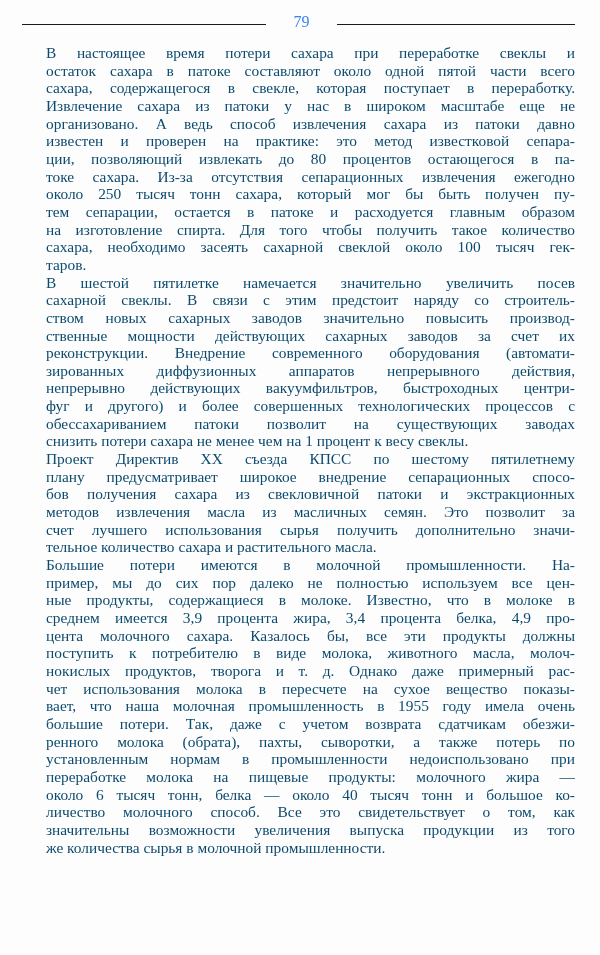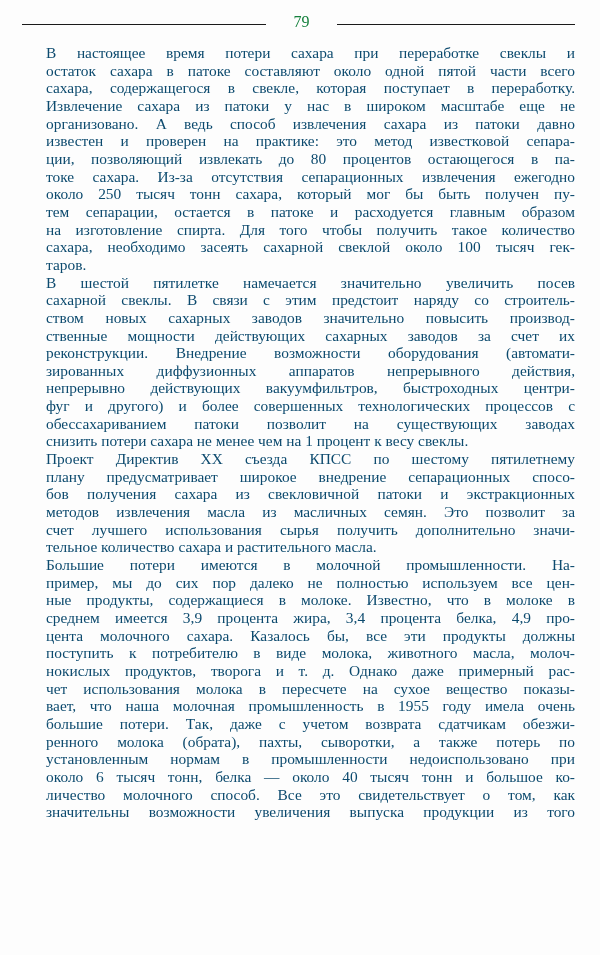--- a/index.html
+++ b/index.html
@@ -3,21 +3,21 @@
   <meta charset="utf-8">
   <style>
     html, body { margin: 0; padding: 0; background: #ffffff; }
     body { width: 600px; height: 955px; position: relative; overflow: hidden; }
     .page { position: absolute; left: 0; top: 0; width: 600px; height: 955px; background: #fdfdfd; }
     .running-head { position: absolute; top: 12px; left: 22px; width: 553px; height: 20px; }
     .rule { position: absolute; top: 12px; height: 0; border-top: 1.5px solid #1a1a1a; }
     .rule.left { left: 0; width: 244px; }
     .rule.right { left: 315px; width: 238px; }
     .page-number { position: absolute; left: 244px; width: 71px; top: 0; text-align: center;
-      font-family: "Liberation Serif", "DejaVu Serif", serif; font-size: 16px; color: #15803d; line-height: 20px; }
+      font-family: "Liberation Serif", "DejaVu Serif", serif; font-size: 16px; color: #3b82f6; line-height: 20px; }
     .body-text { position: absolute; left: 22px; top: 44px; width: 553px;
       font-family: "Liberation Serif", "DejaVu Serif", serif; font-size: 15.4px; line-height: 17.65px;
       color: #0c4a6e; text-align: justify; }
     .paragraph { margin: 0; text-indent: 24px; hyphens: manual; }
     .line { display: block; text-align: justify; text-align-last: justify; white-space: nowrap; }
     .line.last { text-align-last: left; }
   </style>
 </head>
 <body>
 
@@ -42,21 +42,21 @@
         <span class="line">тем сепарации, остается в патоке и расходуется главным образом</span>
         <span class="line">на изготовление спирта. Для того чтобы получить такое количество</span>
         <span class="line">сахара, необходимо засеять сахарной свеклой около 100 тысяч гек-</span>
         <span class="line last">таров.</span>
       </p>
       <p class="paragraph">
         <span class="line" style="text-indent: 24px;">В шестой пятилетке намечается значительно увеличить посев</span>
         <span class="line">сахарной свеклы. В связи с этим предстоит наряду со строитель-</span>
         <span class="line">ством новых сахарных заводов значительно повысить производ-</span>
         <span class="line">ственные мощности действующих сахарных заводов за счет их</span>
-        <span class="line">реконструкции. Внедрение возможности оборудования (автомати-</span>
+        <span class="line">реконструкции. Внедрение современного оборудования (автомати-</span>
         <span class="line">зированных диффузионных аппаратов непрерывного действия,</span>
         <span class="line">непрерывно действующих вакуумфильтров, быстроходных центри-</span>
         <span class="line">фуг и другого) и более совершенных технологических процессов с</span>
         <span class="line">обессахариванием патоки позволит на существующих заводах</span>
         <span class="line last">снизить потери сахара не менее чем на 1 процент к весу свеклы.</span>
       </p>
       <p class="paragraph">
         <span class="line" style="text-indent: 24px;">Проект Директив XX съезда КПСС по шестому пятилетнему</span>
         <span class="line">плану предусматривает широкое внедрение сепарационных спосо-</span>
         <span class="line">бов получения сахара из свекловичной патоки и экстракционных</span>
@@ -70,18 +70,20 @@
         <span class="line">ные продукты, содержащиеся в молоке. Известно, что в молоке в</span>
         <span class="line">среднем имеется 3,9 процента жира, 3,4 процента белка, 4,9 про-</span>
         <span class="line">цента молочного сахара. Казалось бы, все эти продукты должны</span>
         <span class="line">поступить к потребителю в виде молока, животного масла, молоч-</span>
         <span class="line">нокислых продуктов, творога и т. д. Однако даже примерный рас-</span>
         <span class="line">чет использования молока в пересчете на сухое вещество показы-</span>
         <span class="line">вает, что наша молочная промышленность в 1955 году имела очень</span>
         <span class="line">большие потери. Так, даже с учетом возврата сдатчикам обезжи-</span>
         <span class="line">ренного молока (обрата), пахты, сыворотки, а также потерь по</span>
         <span class="line">установленным нормам в промышленности недоиспользовано при</span>
+        <span class="line">переработке молока на пищевые продукты: молочного жира —</span>
         <span class="line">около 6 тысяч тонн, белка — около 40 тысяч тонн и большое ко-</span>
         <span class="line">личество молочного способ. Все это свидетельствует о том, как</span>
         <span class="line">значительны возможности увеличения выпуска продукции из того</span>
+        <span class="line last">же количества сырья в молочной промышленности.</span>
       </p>
     </div>
 </div>
 
 </body></html>

